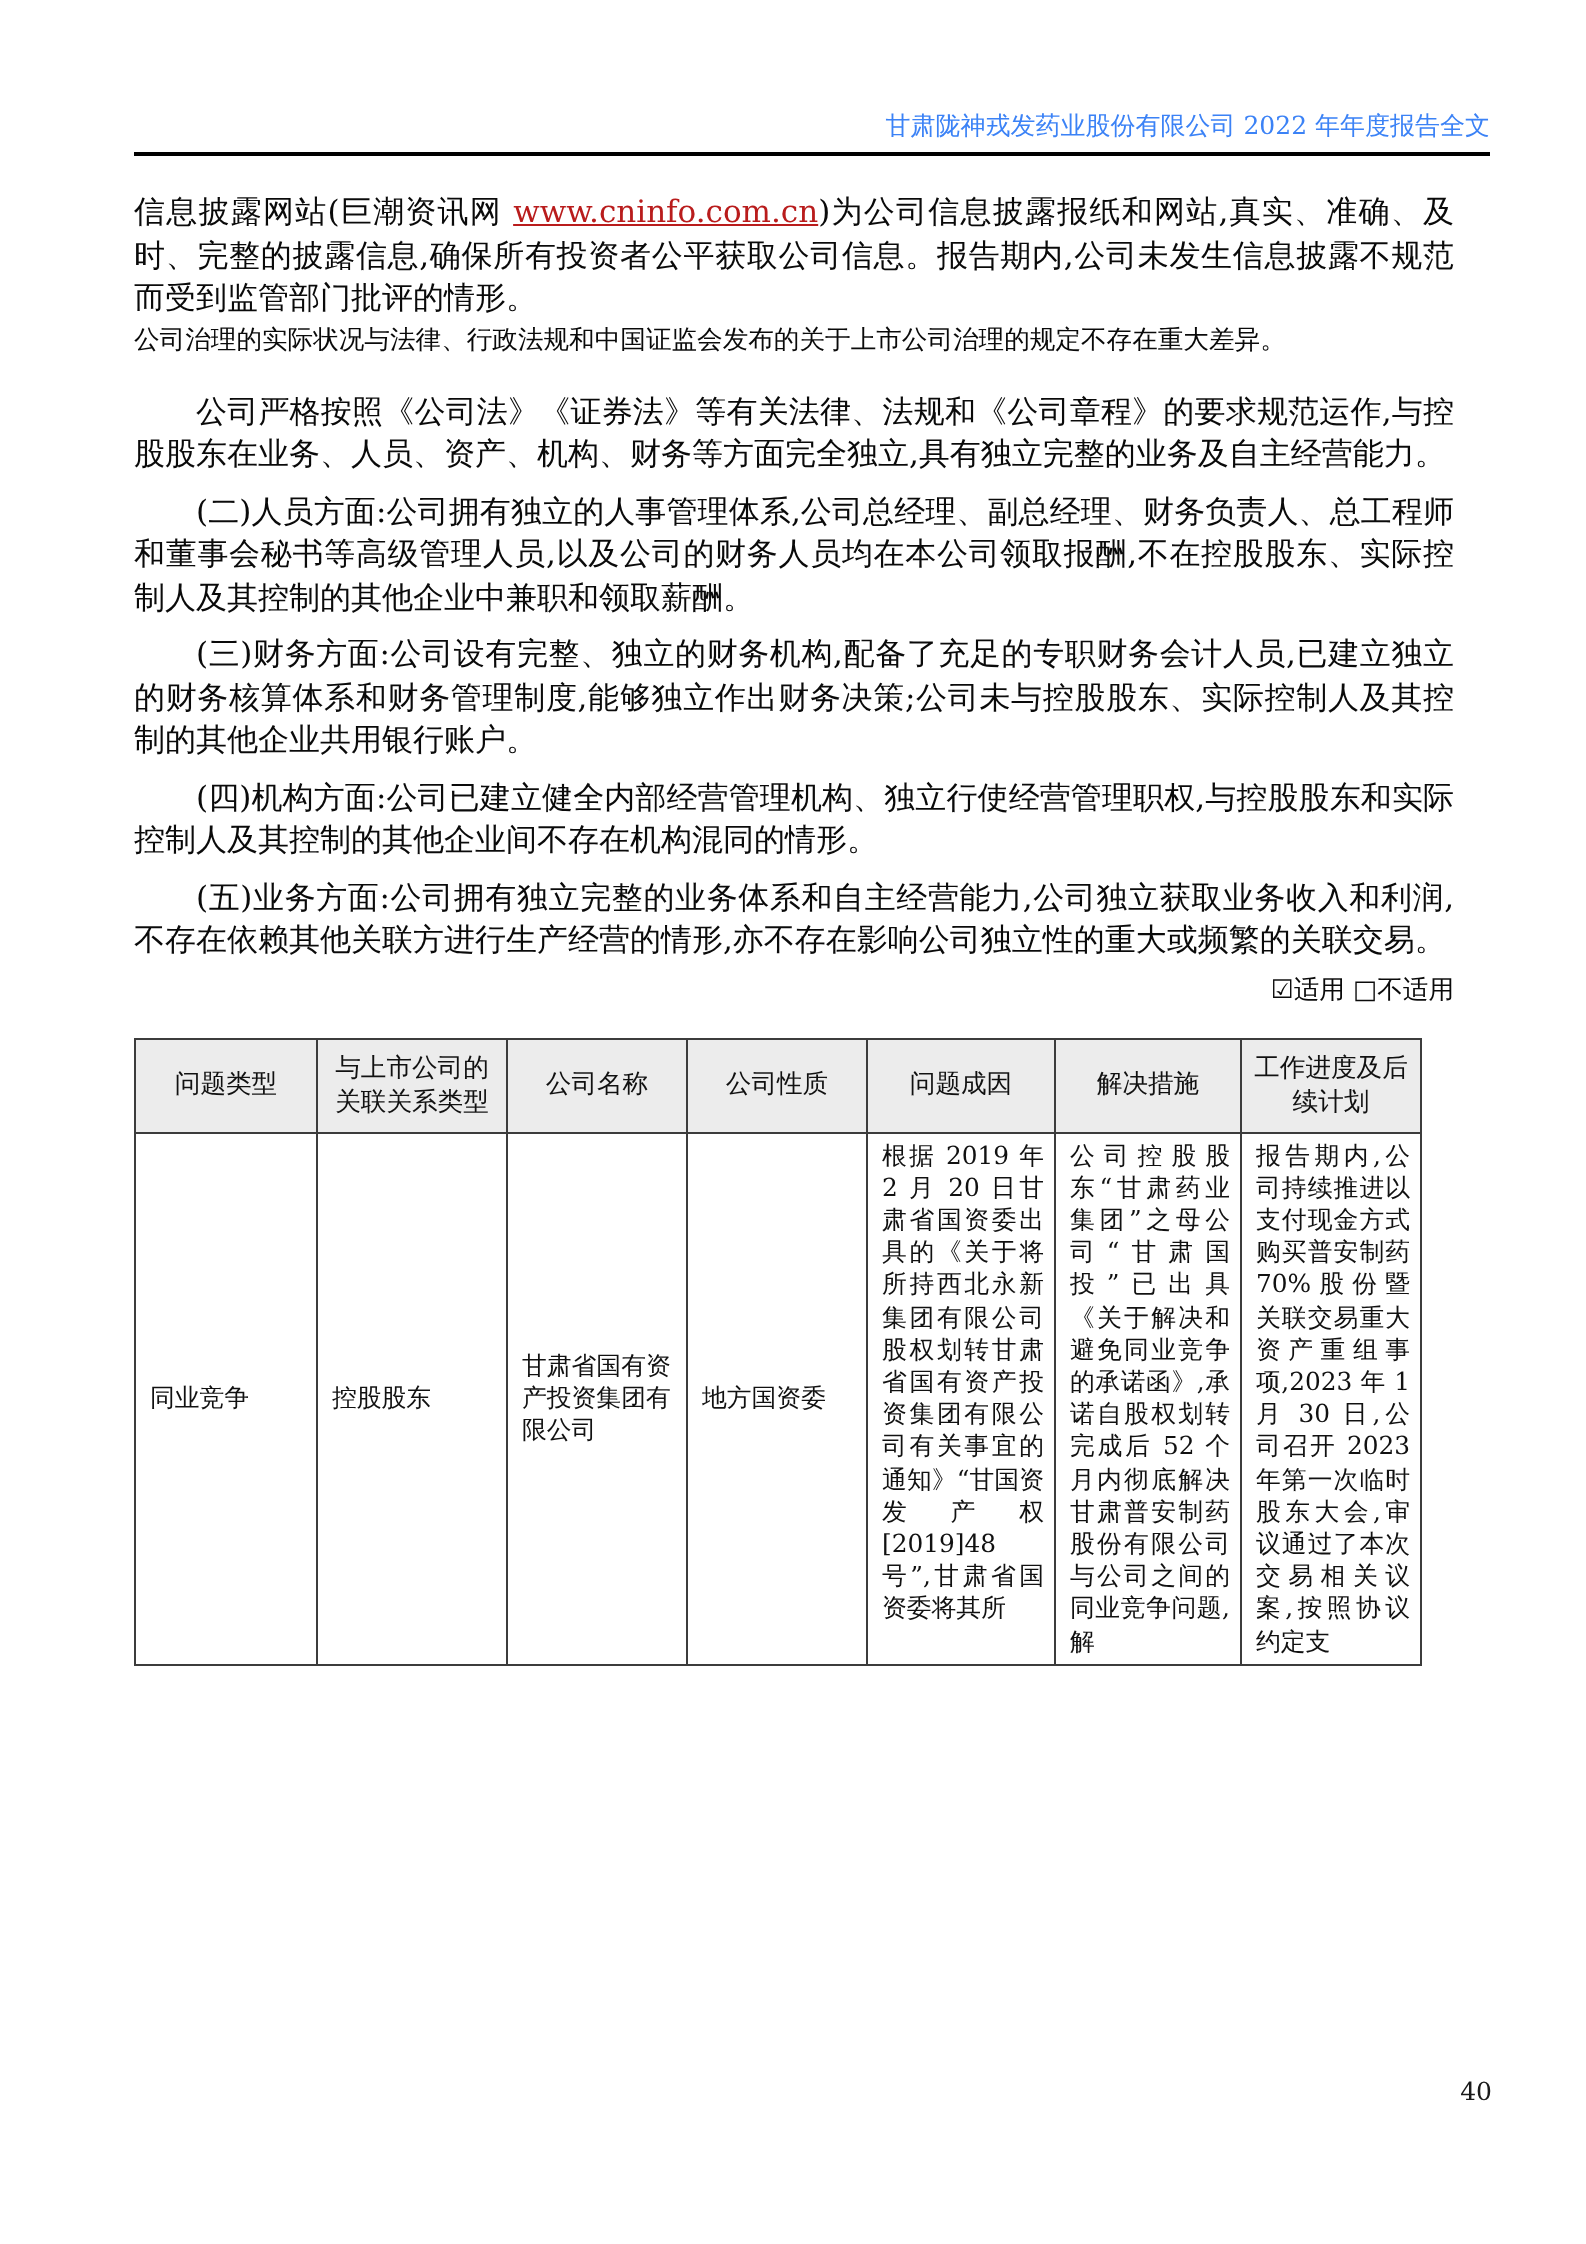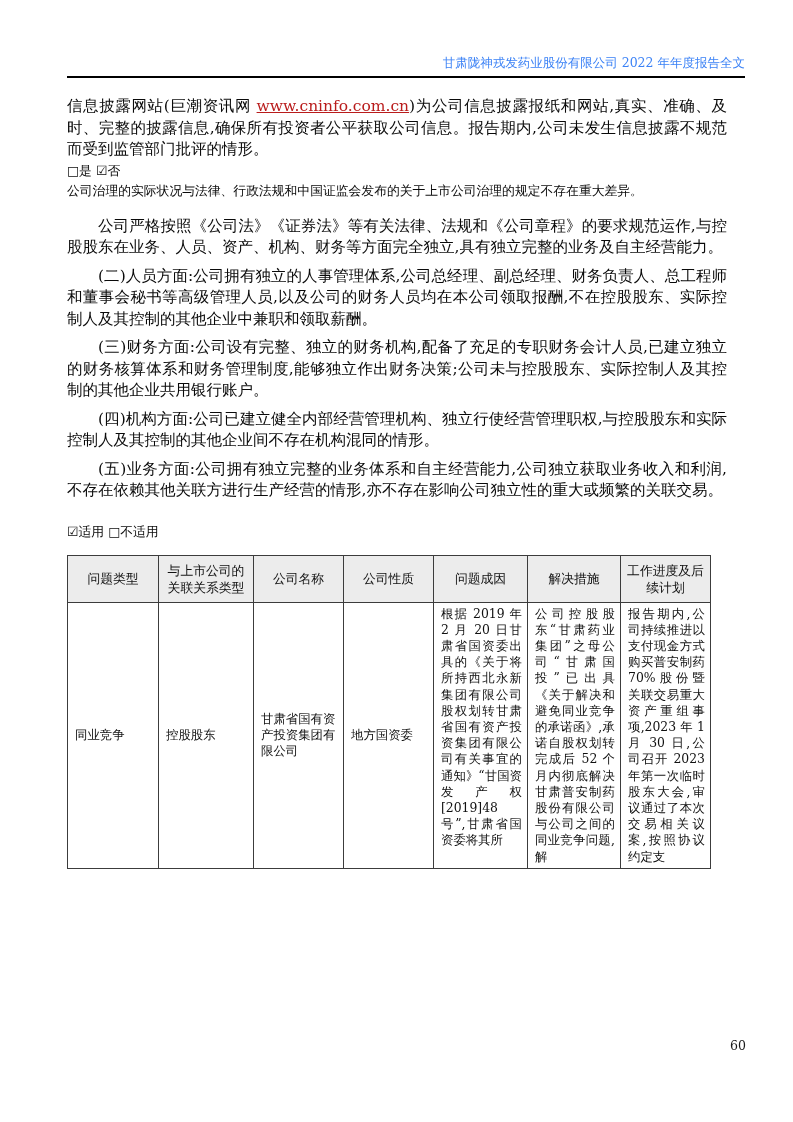--- a/index.html
+++ b/index.html
@@ -47,21 +47,21 @@
   .gov-a { margin-top: 0px; }
   .sec-heading {
     margin-top: 16px;
     font-size: 17px;
     line-height: 26px;
     font-weight: bold;
     color: #000;
     text-align: justify;
   }
   .sec-heading-3 { margin-top: 17px; line-height: 24px; }
-  .applicability { margin-top: 21px; font-size: 12.8px; line-height: 18px; }
+  .applicability { margin-top: 5px; font-size: 12.8px; line-height: 18px; text-align: right; }
   table.comp-table {
     margin-top: 14px;
     border-collapse: collapse;
     table-layout: fixed;
     width: 643px;
   }
   .comp-table th, .comp-table td {
     border: 1px solid #3c3c3c;
     font-weight: normal;
   }
@@ -98,21 +98,20 @@
 
 <div class="page">
 
   <div class="header-line">甘肃陇神戎发药业股份有限公司 2022 年年度报告全文</div>
   <hr class="header-rule">
 
   <div class="content">
 
     <p class="body-p p-intro"><span>信息披露网站(巨潮资讯网 </span><a class="doc-link">www.cninfo.com.cn</a><span>)为公司信息披露报纸和网站,真实、准确、及时、完整的披露信息,确保所有投资者公平获取公司信息。报告期内,公司未发生信息披露不规范而受到监管部门批评的情形。</span></p>
 
-    <p class="small-line gov-opt">□是 ☑否</p>
     <p class="small-line gov-a">公司治理的实际状况与法律、行政法规和中国证监会发布的关于上市公司治理的规定不存在重大差异。</p>
 
 
     <p class="body-p indent p-first">公司严格按照《公司法》《证券法》等有关法律、法规和《公司章程》的要求规范运作,与控股股东在业务、人员、资产、机构、财务等方面完全独立,具有独立完整的业务及自主经营能力。</p>
     <p class="body-p indent p-follow">(二)人员方面:公司拥有独立的人事管理体系,公司总经理、副总经理、财务负责人、总工程师和董事会秘书等高级管理人员,以及公司的财务人员均在本公司领取报酬,不在控股股东、实际控制人及其控制的其他企业中兼职和领取薪酬。</p>
     <p class="body-p indent p-follow">(三)财务方面:公司设有完整、独立的财务机构,配备了充足的专职财务会计人员,已建立独立的财务核算体系和财务管理制度,能够独立作出财务决策;公司未与控股股东、实际控制人及其控制的其他企业共用银行账户。</p>
     <p class="body-p indent p-follow">(四)机构方面:公司已建立健全内部经营管理机构、独立行使经营管理职权,与控股股东和实际控制人及其控制的其他企业间不存在机构混同的情形。</p>
     <p class="body-p indent p-follow">(五)业务方面:公司拥有独立完整的业务体系和自主经营能力,公司独立获取业务收入和利润,不存在依赖其他关联方进行生产经营的情形,亦不存在影响公司独立性的重大或频繁的关联交易。</p>
 
     <p class="small-line applicability">☑适用 □不适用</p>
@@ -146,15 +145,15 @@
           <td class="v-mid">地方国资委</td>
           <td class="v-top">根据 2019 年 2 月 20 日甘肃省国资委出具的《关于将所持西北永新集团有限公司股权划转甘肃省国有资产投资集团有限公司有关事宜的通知》“甘国资发产权[2019]48 号”,甘肃省国资委将其所</td>
           <td class="v-top">公司控股股东“甘肃药业集团”之母公司“甘肃国投”已出具《关于解决和避免同业竞争的承诺函》,承诺自股权划转完成后 52 个月内彻底解决甘肃普安制药股份有限公司与公司之间的同业竞争问题,解</td>
           <td class="v-top">报告期内,公司持续推进以支付现金方式购买普安制药 70%股份暨关联交易重大资产重组事项,2023 年 1 月 30 日,公司召开 2023 年第一次临时股东大会,审议通过了本次交易相关议案,按照协议约定支</td>
         </tr>
       </tbody>
     </table>
 
   </div>
 
-  <div class="page-number">60</div>
+  <div class="page-number">40</div>
 
 </div>
 
 </body></html>

